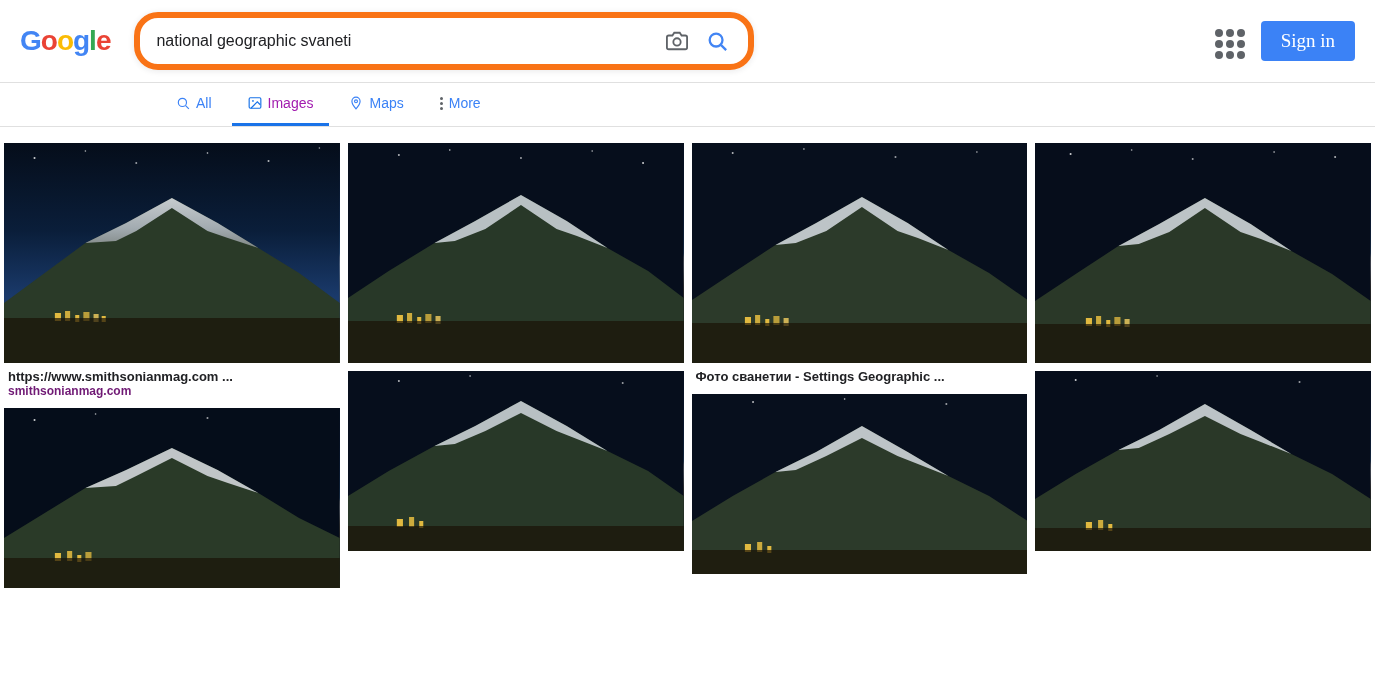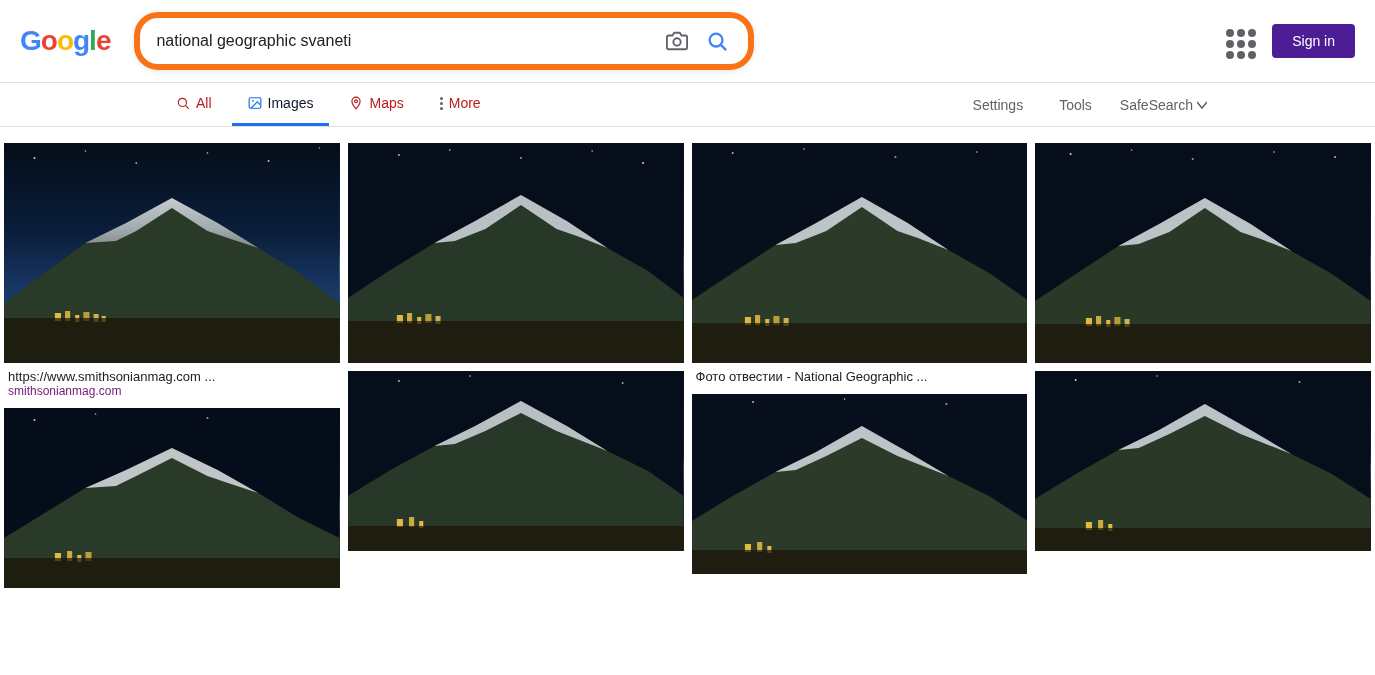--- a/index.html
+++ b/index.html
@@ -77,52 +77,53 @@
       padding: 4px;
     }
     .apps-icon span {
       background: #5f6368;
       border-radius: 50%;
       width: 8px;
       height: 8px;
       display: block;
     }
     .sign-in-btn {
-      background: #4c1d95;
+      background: #3b82f6;
       color: #fff;
       border: none;
       border-radius: 4px;
       padding: 9px 20px;
-      font-size: 14px;
+      font-size: 19px;
       font-weight: 500;
       cursor: pointer;
+      font-family: Liberation Serif, serif;
     }
 
     
     .nav-tabs {
       display: flex;
       align-items: center;
       padding: 0 160px;
       gap: 4px;
       border-bottom: 1px solid #e0e0e0;
     }
     .nav-tab {
       display: flex;
       align-items: center;
       gap: 6px;
       padding: 12px 16px;
       font-size: 14px;
-      color: #b91c1c;
+      color: #3b82f6;
       cursor: pointer;
       border-bottom: 3px solid transparent;
       text-decoration: none;
       white-space: nowrap;
     }
     .nav-tab.active {
-      color: #0f172a;
+      color: #a21caf;
       border-bottom: 3px solid #1a73e8;
     }
     .nav-right {
       margin-left: auto;
       display: flex;
       align-items: center;
       gap: 4px;
     }
     .nav-settings, .nav-tools {
       padding: 12px 16px;
@@ -145,20 +146,21 @@
       display: flex;
       gap: 0;
       padding: 12px 0 0 0;
       flex-wrap: wrap;
     }
     .img-col {
       flex: 1;
       display: flex;
       flex-direction: column;
       gap: 0;
+      font-weight: bold;
     }
     .img-item {
       position: relative;
       margin: 4px;
       cursor: pointer;
     }
     .img-placeholder {
       width: 100%;
       background: #1a2a4a;
       position: relative;
@@ -291,30 +293,20 @@
   </a>
   <a class="nav-tab">
     <div class="more-dots">
       <span></span>
         <span></span>
         <span></span>
     </div>
     <span>More</span>
   </a>
 
-  <div class="nav-right">
-    <span class="nav-settings">Settings</span>
-    <span class="nav-tools">Tools</span>
-    <span class="safe-search">
-      <span>SafeSearch</span>
-      <svg width="10" height="10" viewBox="0 0 10 6">
-          <polyline points="0,0 5,6 10,0" fill="none" stroke="#5f6368" stroke-width="1.5"></polyline>
-        </svg>
-    </span>
-  </div>
 </div>
 
 <div class="image-grid">
 
   <div class="img-col">
     <div class="img-item">
       <div class="img-placeholder mountain-scene" style="height:220px;">
         
         <svg width="100%" height="100%" viewBox="0 0 330 220" preserveAspectRatio="none">
           <defs>
@@ -428,21 +420,21 @@
           <polygon points="82,102 122,80 167,54 212,80 252,107 222,95 202,88 167,64 132,88 102,100" fill="#cdd4d8" opacity="0.9"></polygon>
           <rect x="52" y="174" width="6" height="8" fill="#f5c842" opacity="0.9"></rect>
           <rect x="62" y="172" width="5" height="10" fill="#f5c842" opacity="0.8"></rect>
           <rect x="72" y="176" width="4" height="7" fill="#f5c842" opacity="0.9"></rect>
           <rect x="80" y="173" width="6" height="9" fill="#f5c842" opacity="0.7"></rect>
           <rect x="90" y="175" width="5" height="8" fill="#f5d060" opacity="0.8"></rect>
           <polygon points="0,220 0,180 330,180 330,220" fill="#1a1206" opacity="0.7"></polygon>
         </svg>
       </div>
       <div class="img-caption">
-        <div class="img-source-title">Фото отвеcтии - National Geographic ...</div>
+        <div class="img-source-title">Фото сванетии - Settings Geographic ...</div>
       </div>
     </div>
     <div class="img-item">
       <div class="img-placeholder mountain-scene" style="height:180px;">
         <svg width="100%" height="100%" viewBox="0 0 330 180" preserveAspectRatio="none">
           <rect width="330" height="180" fill="#070f1d"></rect>
           <circle cx="60" cy="8" r="1" fill="white" opacity="0.7"></circle>
           <circle cx="150" cy="5" r="0.8" fill="white" opacity="0.8"></circle>
           <circle cx="250" cy="10" r="1" fill="white" opacity="0.6"></circle>
           <polygon points="0,180 0,127 40,102 82,78 122,58 167,32 212,58 252,82 292,102 330,127 330,180" fill="#2c3a2a"></polygon>

